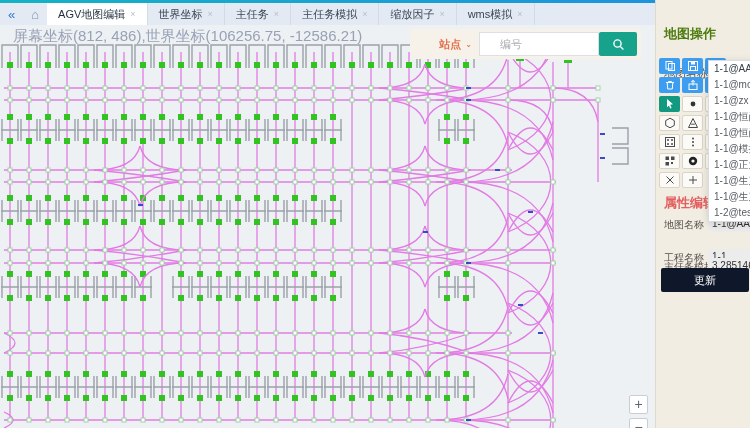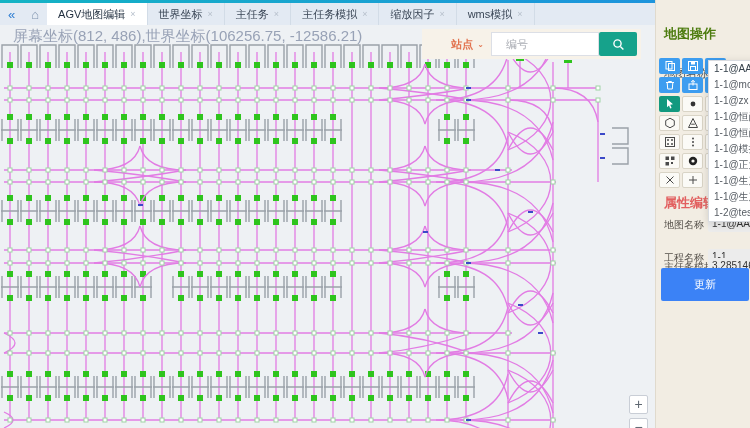--- a/index.html
+++ b/index.html
@@ -12,21 +12,21 @@
   .tab{display:flex;align-items:center;padding:0 11px;font-size:11px;color:#3a4656;border-right:1px solid #d2dce7;cursor:pointer;white-space:nowrap;}
   .tab.active{background:#ffffff;color:#1f2d3d;}
   .tab .x{margin-left:5px;color:#b7c0cc;font-size:9px;}
   .tb-more{margin-left:auto;display:flex;align-items:center;padding:0 6px;color:#9aa7b5;font-size:11px;}
   
   #canvas{position:absolute;left:0;top:25px;width:655px;height:403px;background:#eef1f4;overflow:hidden;}
   #coords{position:absolute;left:13px;top:2px;font-size:15px;color:#98a2b6;white-space:nowrap;z-index:5;}
   #searchbar{position:absolute;right:14px;top:4px;display:flex;align-items:center;background:#f7f2e9;padding:3px 4px;z-index:6;}
   #search-type{display:flex;align-items:center;font-size:11px;color:#e2734f;font-weight:bold;padding:0 7px;cursor:pointer;margin-left:18px;}
   #search-type .caret{font-size:8px;margin-left:4px;color:#e2734f;}
-  #search-input{width:78px;height:22px;border:1px solid #dcdfe6;background:#fff;font-size:11px;padding:0 14px;color:#333;outline:none;}
+  #search-input{width:78px;height:22px;border:1px solid #dcdfe6;background:#fff;font-size:11px;padding:0 20px;color:#333;outline:none;}
   #search-input::placeholder{color:#a8abb2;}
   #search-btn{width:38px;height:24px;background:#16a28b;border:none;border-radius:2px;margin-left:0;display:flex;align-items:center;justify-content:center;cursor:pointer;}
   .zoombtn{position:absolute;left:629px;width:19px;height:19px;background:#fff;border:1px solid #c9ced6;border-radius:2px;color:#5d6670;font-size:14px;line-height:16px;text-align:center;cursor:pointer;z-index:6;box-sizing:border-box;}
   #zoom-in{top:370px;}
   #zoom-out{top:393px;}
   
   #sidebar{position:absolute;left:655px;top:0;width:95px;height:428px;background:#f2ede3;border-left:1px solid #e0dacd;}
   #map-ops-title{position:absolute;left:8px;top:25px;font-size:13px;font-weight:bold;color:#4d7c0f;}
   #map-name-label{position:absolute;left:8px;top:66px;font-size:11px;color:#4a5258;}
   #toolbar{position:absolute;left:3px;top:58px;width:70px;}
@@ -35,21 +35,21 @@
   .tbtn.blue{background:#3d9df0;color:#fff;}
   .tbtn.green{background:#12997f;color:#fff;}
   .tbtn.plain{background:#fbfaf6;border:1px solid #d9d4c6;color:#4a4a4a;box-sizing:border-box;}
   #map-dropdown{position:absolute;left:52px;top:60px;width:60px;background:#fff;border:1px solid #d8dbe0;box-shadow:0 2px 8px rgba(0,0,0,.14);z-index:9;}
   .dd-item{height:16px;line-height:16px;font-size:10px;color:#565c63;padding-left:5px;white-space:nowrap;overflow:hidden;cursor:pointer;}
   .dd-item.selected{color:#35414b;}
   #props-title{position:absolute;left:8px;top:194px;font-size:13px;font-weight:bold;color:#e25f5f;}
   .prop-row{position:absolute;left:8px;width:86px;height:16px;}
   .prop-label{position:absolute;left:0;top:2px;font-size:10px;color:#55504a;}
   .prop-value{position:absolute;left:44px;top:0;width:60px;height:16px;background:#ececec;border-radius:2px;font-size:10px;color:#333;line-height:16px;padding-left:4px;white-space:nowrap;overflow:hidden;}
-  #update-btn{position:absolute;left:5px;top:268px;width:88px;height:33px;background:#3b82f6;border:none;border-radius:2px;color:#fff;font-size:11px;cursor:pointer;}
+  #update-btn{position:absolute;left:5px;top:268px;width:88px;height:24px;background:#0f172a;border:none;border-radius:2px;color:#fff;font-size:11px;cursor:pointer;}
 </style>
 </head>
 <body>
 
 <div id="app">
 
   <div id="topstrip"></div>
 
   <div id="tabbar">
     <div class="tb-ico">«</div>

